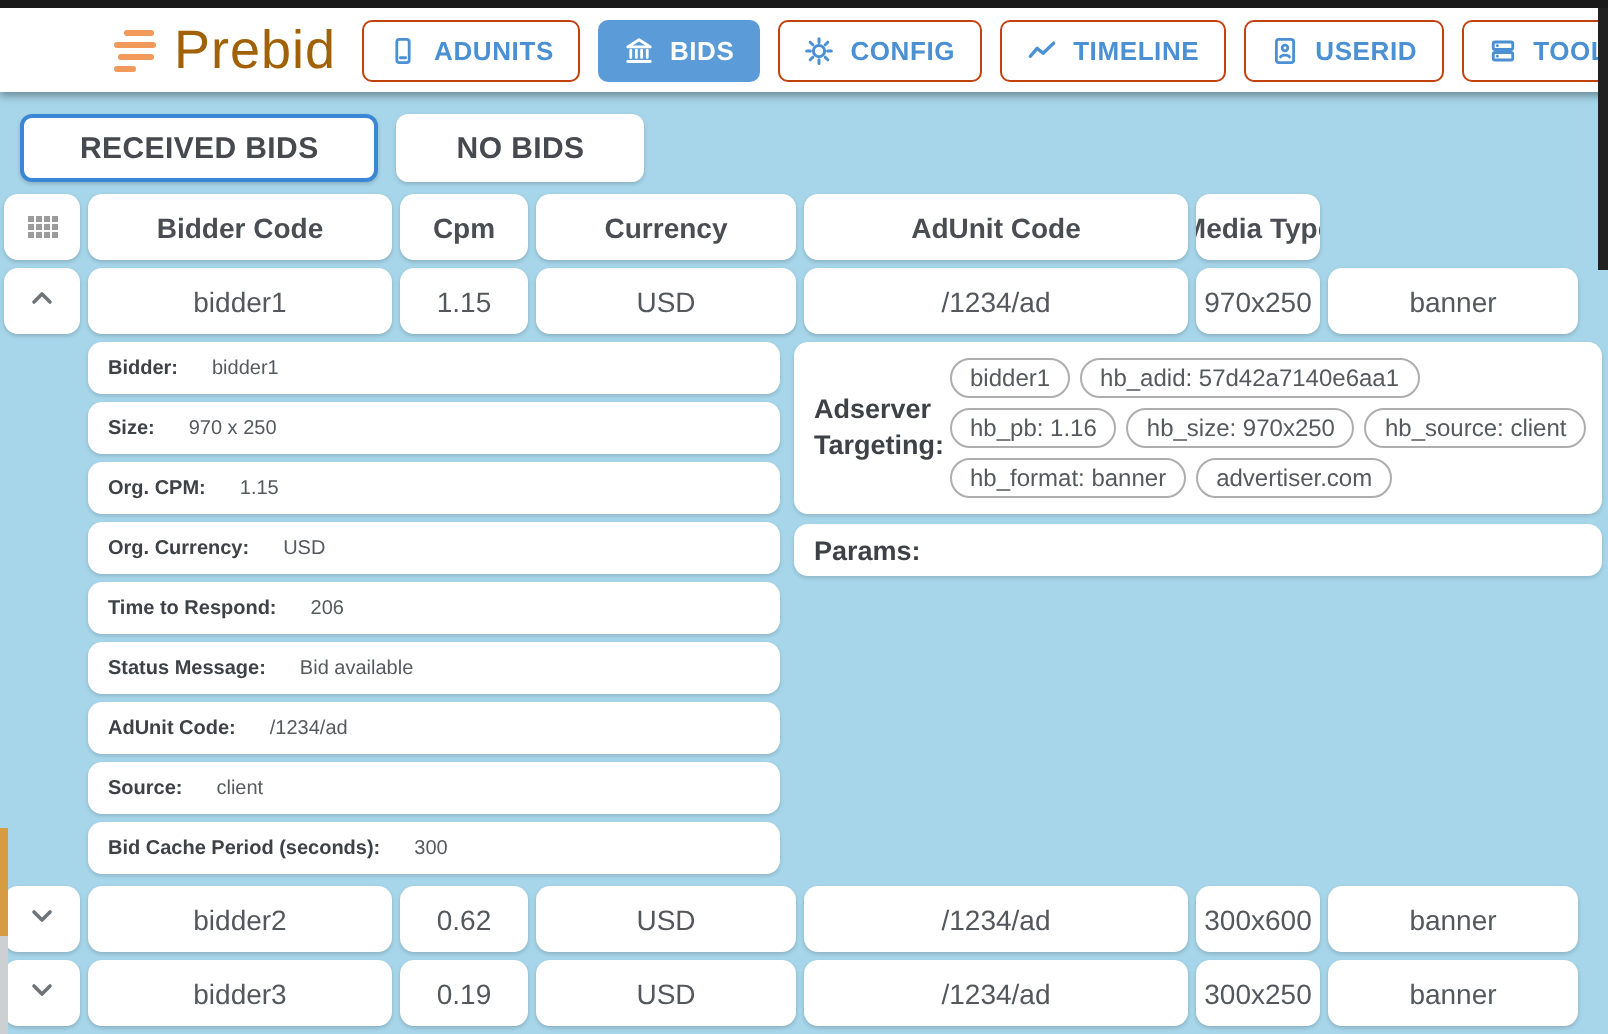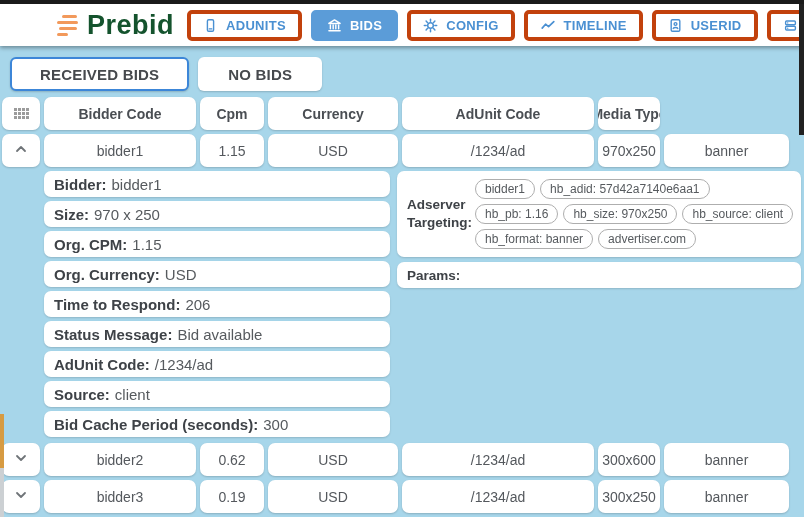--- a/index.html
+++ b/index.html
@@ -22,25 +22,25 @@
     background:#ffffff; box-shadow:0 2px 4px rgba(0,0,0,0.35);
     display:flex; align-items:center; z-index:5;
   }
   .logo { margin-left:57px; display:flex; align-items:center; gap:9px; }
   .logo-bars { display:flex; flex-direction:column; gap:3px; }
   .logo-bars i { display:block; height:3px; border-radius:2px; background:#f2995b; }
   .logo-bars i:nth-child(1){ width:15px; margin-left:5px; }
   .logo-bars i:nth-child(2){ width:21px; }
   .logo-bars i:nth-child(3){ width:18px; margin-left:2px; }
   .logo-bars i:nth-child(4){ width:11px; }
-  .logo-text { font-size:27px; font-weight:bold; color:#14532d; letter-spacing:0.5px; }
+  .logo-text { font-size:27px; font-weight:normal; color:#a16207; letter-spacing:0.5px; }
 
   .nav { display:flex; gap:9px; margin-left:13px; }
   .nav-btn {
-    height:31px; padding:0 12px; border:4px solid #c2410c; border-radius:5px;
+    height:31px; padding:0 12px; border:1px solid #c2410c; border-radius:5px;
     background:#fff; color:#4a90d2; font-weight:bold; font-size:13px;
     font-family:"Liberation Sans", sans-serif;
     display:flex; align-items:center; gap:8px; cursor:pointer; letter-spacing:0.3px;
   }
   .nav-btn.active { background:#5b9cd8; border-color:#5b9cd8; color:#ffffff;justify-content:space-between; }
   .nav-btn svg { display:block; }
 
   
   .tabs { position:absolute; top:57px; left:10px; display:flex; gap:9px; z-index:3; }
   .tab {
@@ -73,22 +73,22 @@
   .expander { cursor:pointer; }
 
   
   .details {
     margin-left:42px; margin-top:1px; margin-bottom:2px;
     display:grid; grid-template-columns:346px 1fr; column-gap:7px; align-items:start;
   }
   .dpanel {
     height:26px; margin-bottom:4px; background:#fff; border-radius:7px;
     display:flex; align-items:center; padding:0 10px;
-    font-size:15px; color:#565a5e; box-shadow:0 1px 2px rgba(0,0,0,0.15);
-    white-space:nowrap; overflow:hidden;
+    font-size:10px; color:#565a5e; box-shadow:0 1px 2px rgba(0,0,0,0.15);
+    white-space:nowrap; overflow:hidden;gap:12px;
   }
   .dpanel b, .t-label, .params b { color:#3e4247; font-weight:bold; }
   .dpanel b { margin-right:5px; }
 
   .targeting {
     background:#fff; border-radius:7px; padding:8px 8px 8px 10px;
     display:flex; gap:6px; box-shadow:0 1px 2px rgba(0,0,0,0.15);
     min-height:86px; align-items:center;
   }
   .t-label { width:62px; flex:none; font-size:13.5px; line-height:1.35; }

